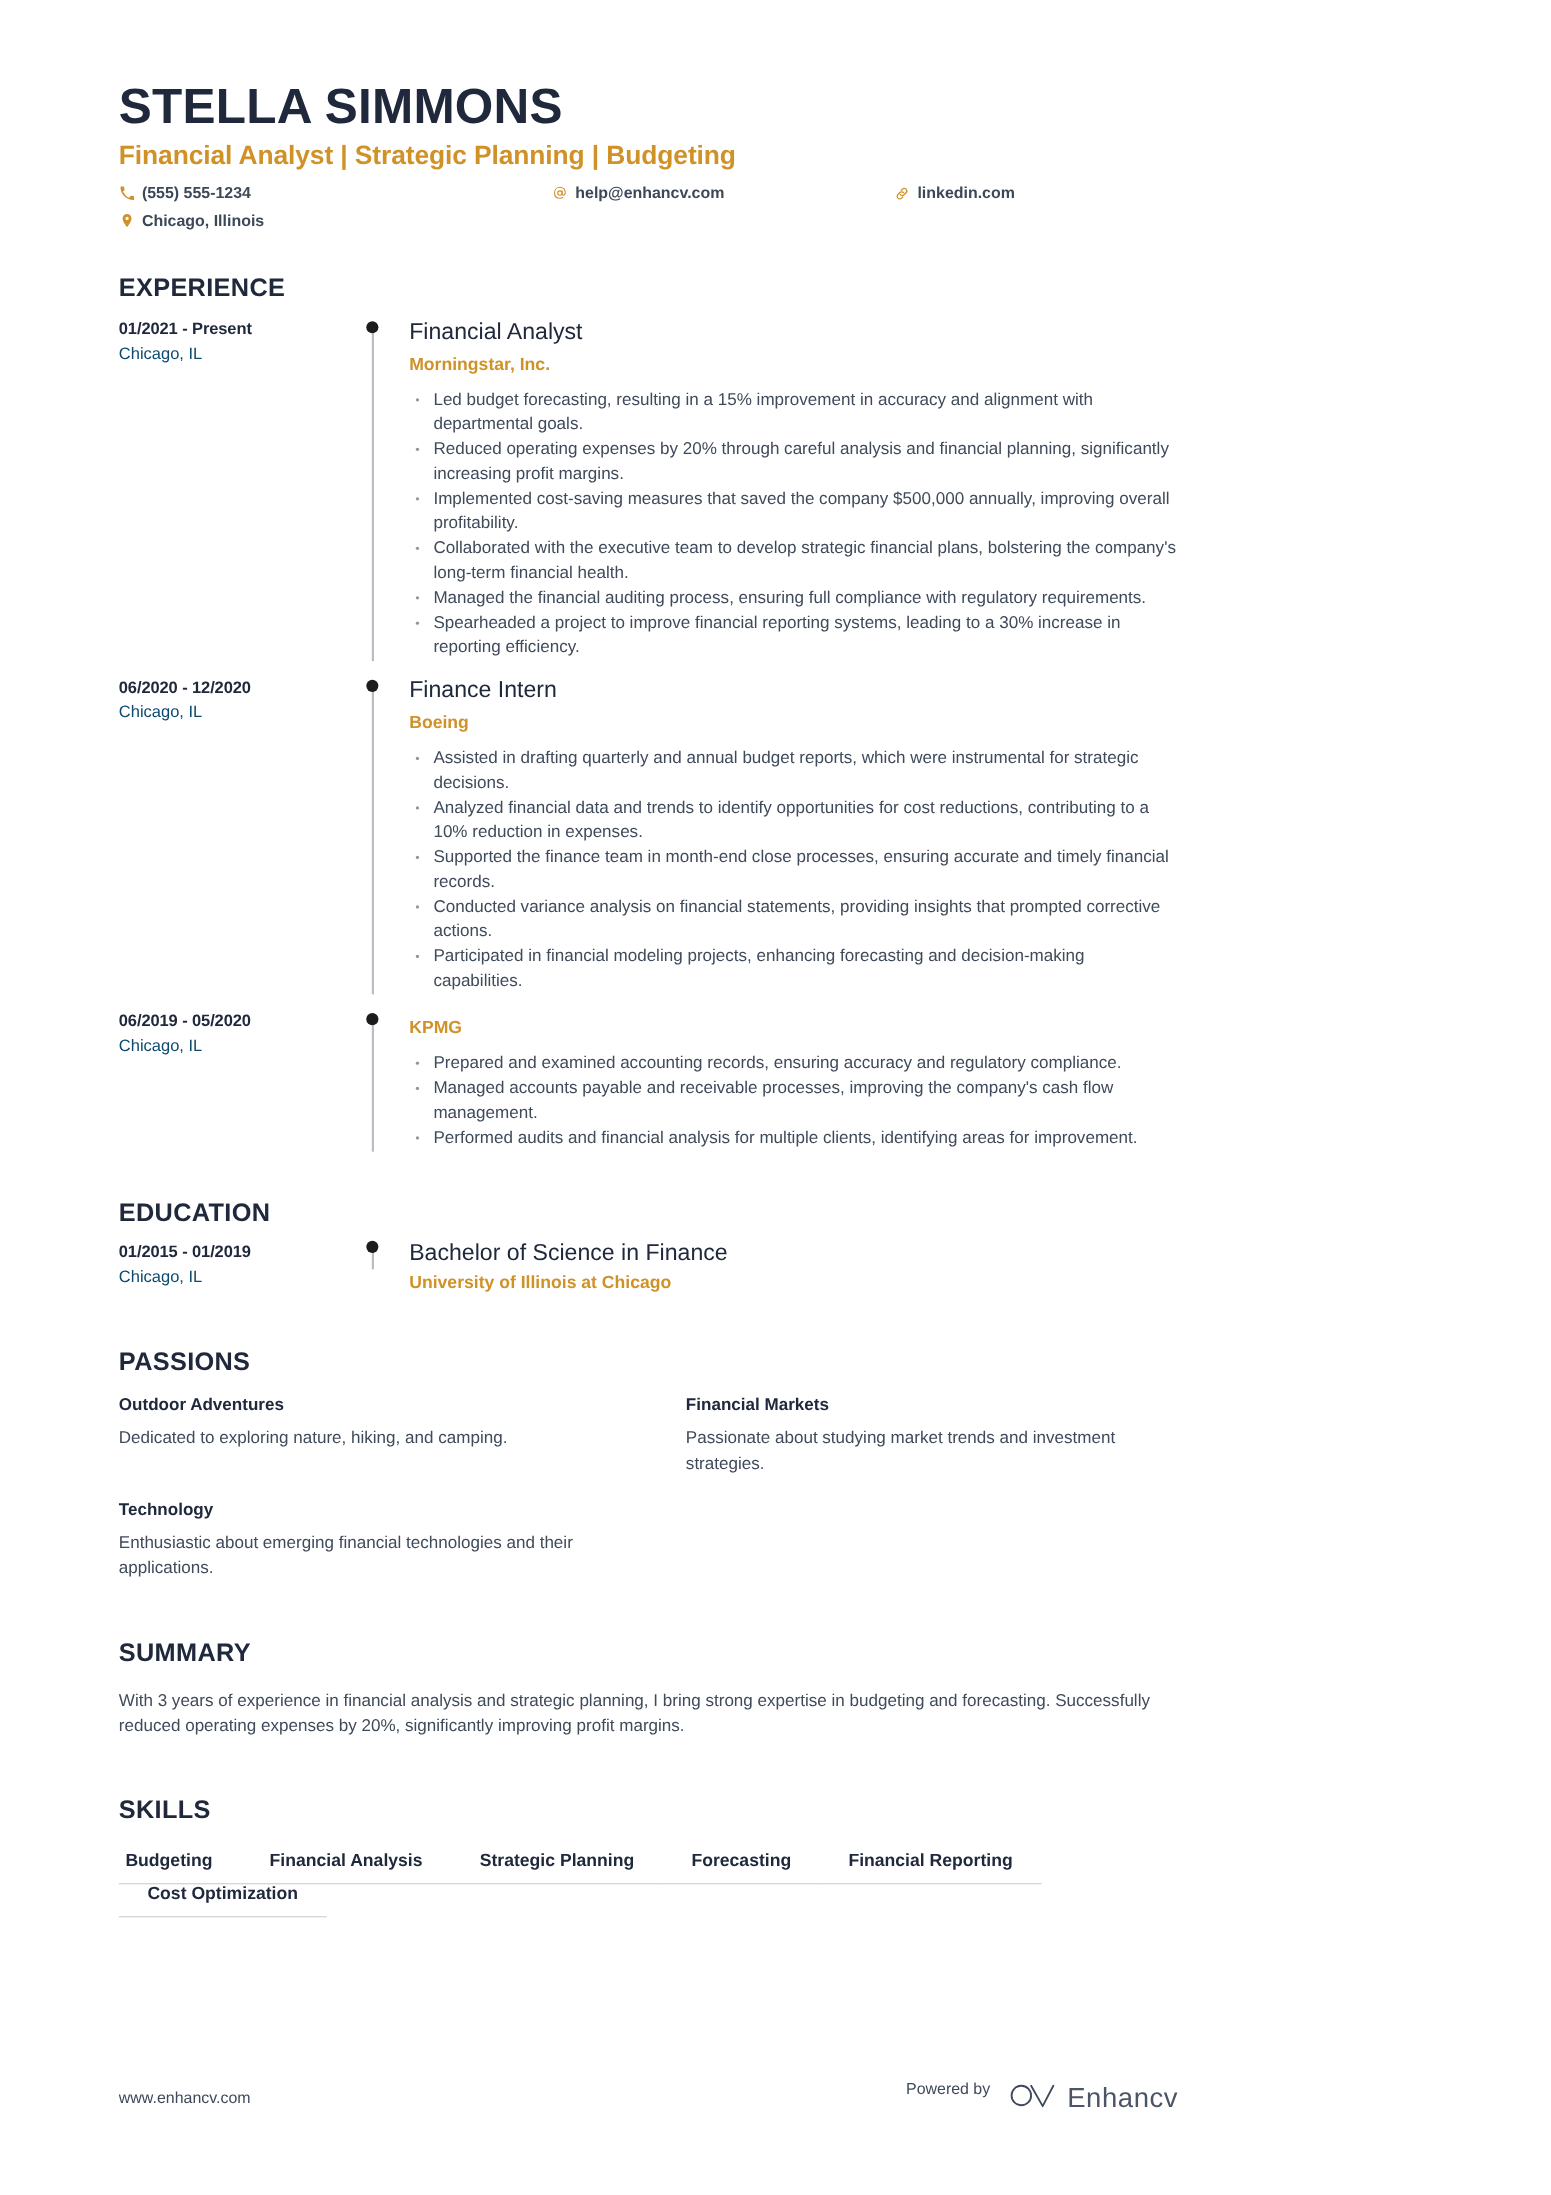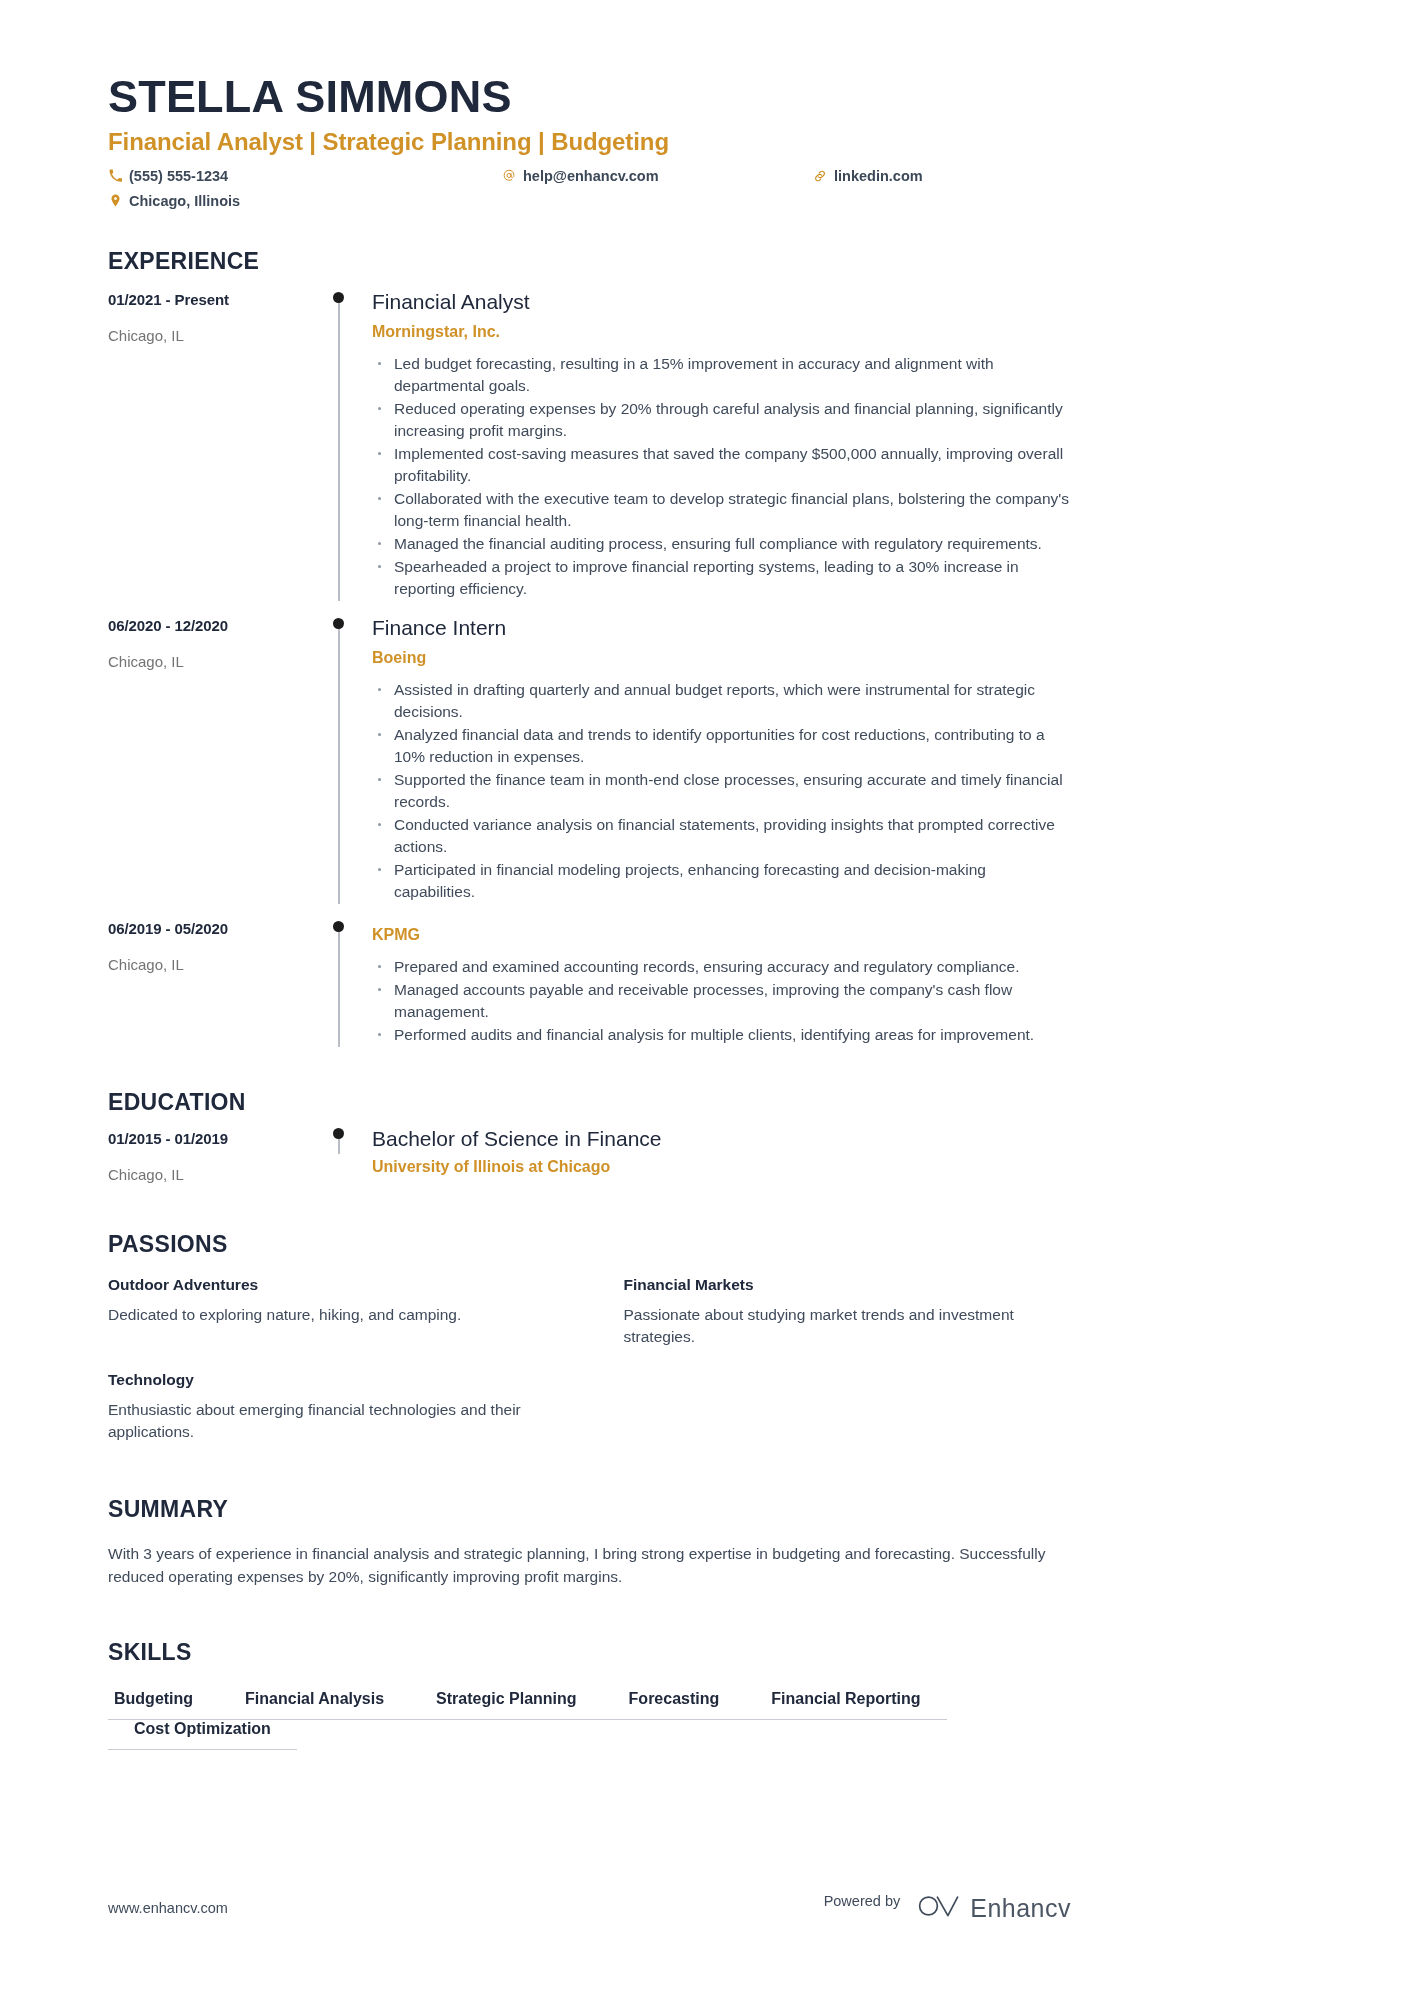--- a/index.html
+++ b/index.html
@@ -95,22 +95,22 @@
   .entry-date {
     font-size:15px;
     font-weight:700;
     color:#20293c;
     white-space:nowrap;
     letter-spacing:-0.1px;
   }
   .entry-loc {
     font-size:15px;
     font-weight:400;
-    color:#737373;
-    margin-top:19px;
+    color:#0c4a6e;
+    margin-top:5px;
   }
   .rail {
     width:64px;
     flex:none;
     position:relative;
   }
   .rail .line {
     position:absolute;
     left:30px;
     top:10px;

